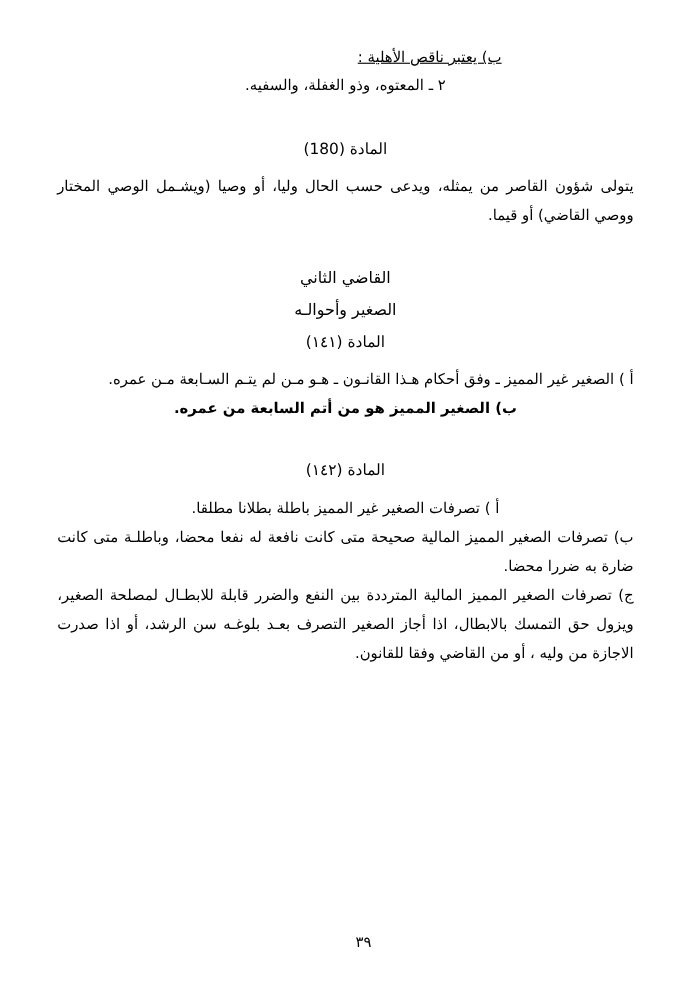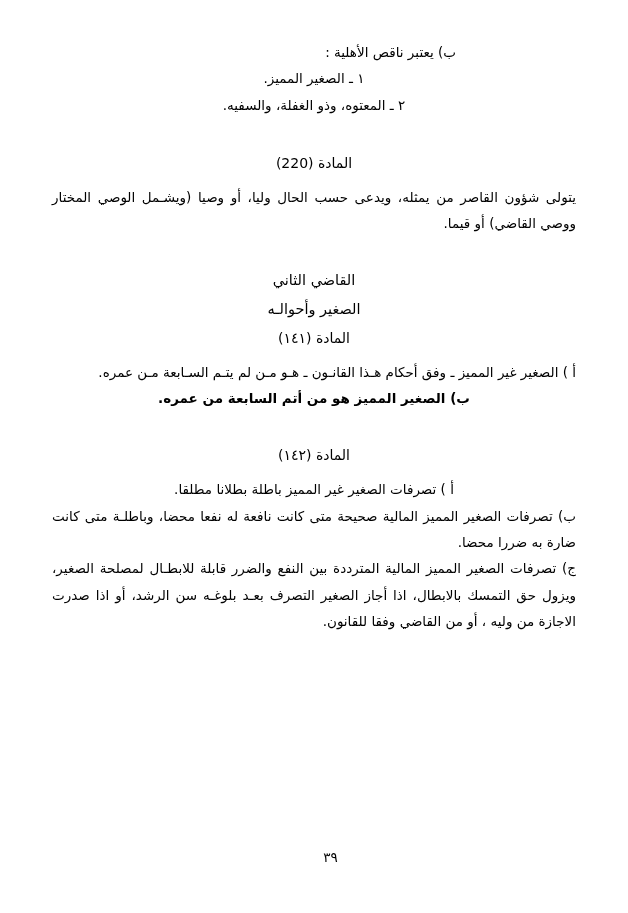--- a/index.html
+++ b/index.html
@@ -31,20 +31,21 @@
     margin: 0;
   }
   .para.center {
     text-align: center;
     text-align-last: center;
     font-weight: bold;
   }
   .para.right {
     text-align: center;
     text-align-last: right;
+    text-decoration: underline;
   }
   .spacer-lg { height: 30px; }
   .spacer-sm { height: 9px; }
   .spacer-xs { height: 5px; }
   .list-line {
     text-align: center;
     direction: rtl;
     font-size: 13.5px;
     line-height: 2.0;
     margin: 0;
@@ -77,27 +78,26 @@
 </style>
 </head>
 <body>
 
 <div class="page">
 
   <div class="spacer-sm"></div>
 
   <p class="para right sec-right">ب) يعتبر ناقص الأهلية :</p>
 
-  <p class="list-line">١ ـ الصغير المميز.</p>
 
   <p class="list-line">٢ ـ المعتوه، وذو الغفلة، والسفيه.</p>
 
   <div class="spacer-lg"></div>
 
-  <p class="article-title">المادة (220)</p>
+  <p class="article-title">المادة (180)</p>
 
   <div class="spacer-xs"></div>
 
   <p class="para">يتولى شؤون القاصر من يمثله، ويدعى حسب الحال وليا، أو  وصيا  (ويشـمل الوصي المختار ووصي القاضي) أو قيما.</p>
 
   <div class="spacer-lg"></div>
 
   <p class="chapter-title">القاضي الثاني</p>
 
   <p class="chapter-title">الصغير وأحوالـه</p>

